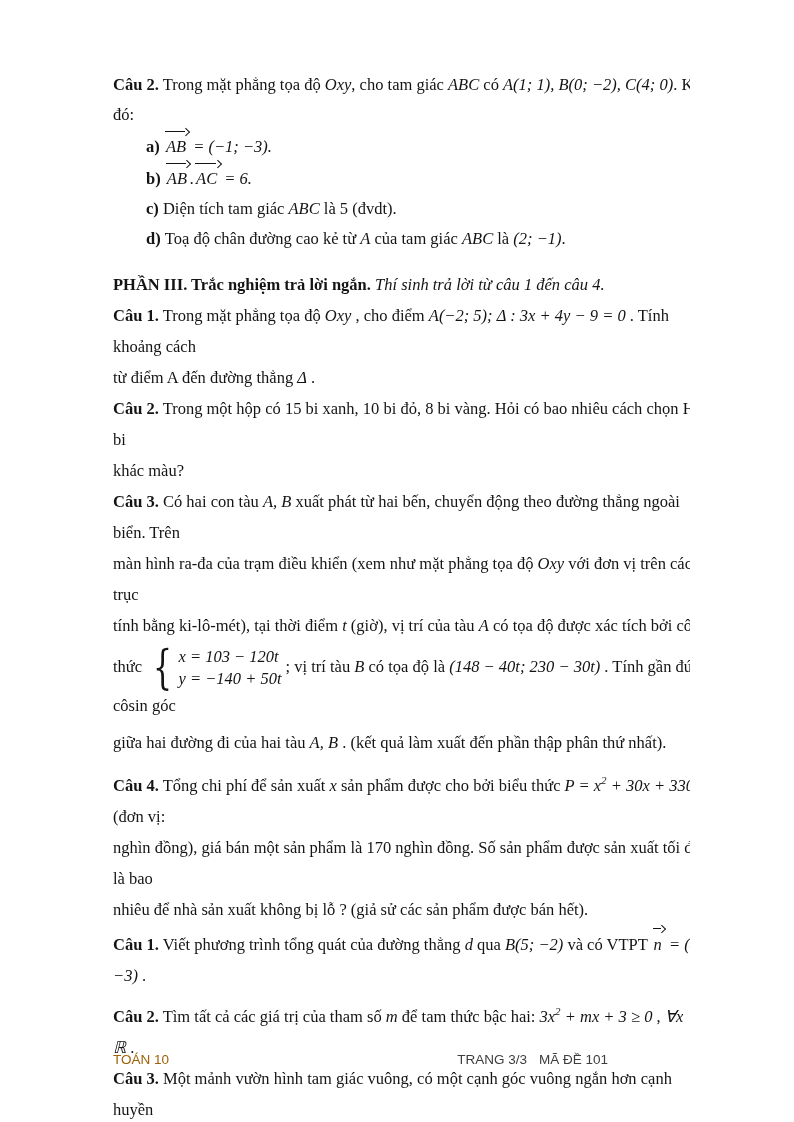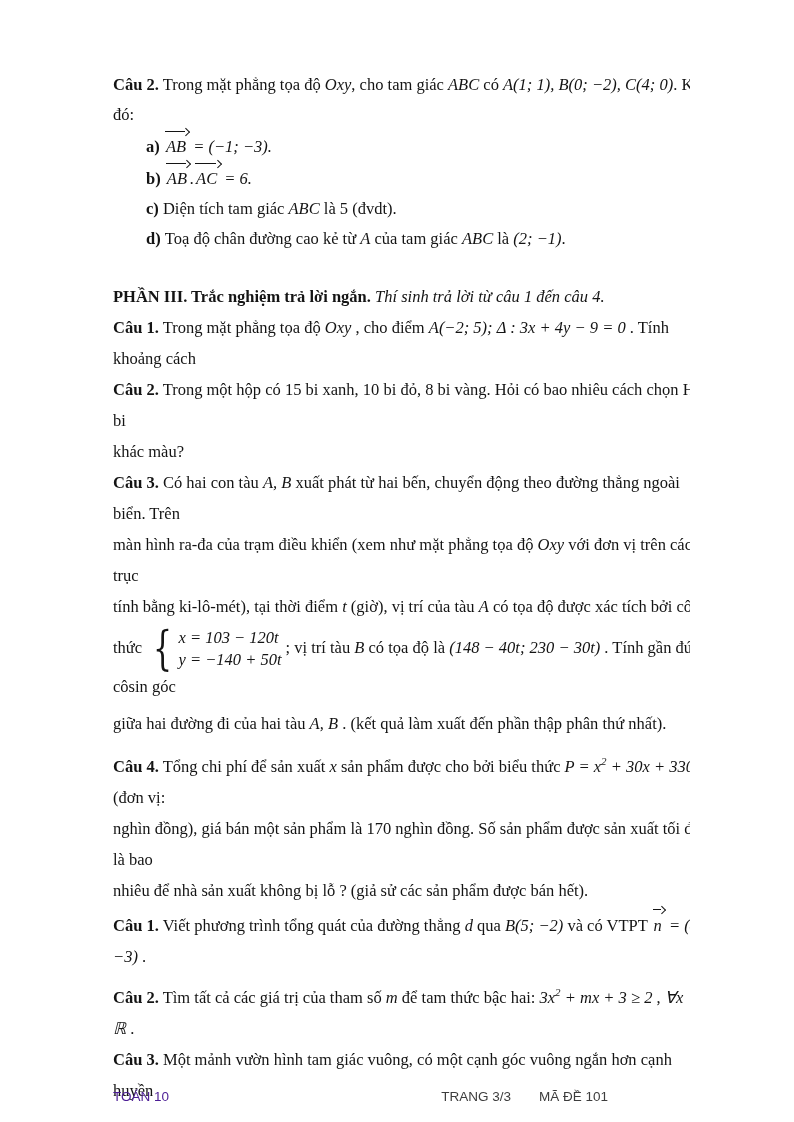--- a/index.html
+++ b/index.html
@@ -11,54 +11,55 @@
   .i { font-style:italic; }
   .m { font-style:italic; font-family:"Liberation Serif", serif; }
   .sup { font-size:11px; vertical-align:7px; font-style:italic; }
   
   .vec { position:relative; display:inline-block; font-style:italic; padding:2px 3px 0 2px; }
   .vec::before { content:""; position:absolute; left:1px; right:4px; top:1px; border-top:1.3px solid #141414; }
   .vec::after { content:""; position:absolute; right:0; top:-1.3px; width:4.6px; height:4.6px;
                 border-top:1.3px solid #141414; border-right:1.3px solid #141414; transform:rotate(45deg); }
   
   .part2 .item { padding-left:33px; }
-  .h3 { margin-top:27px; }
+  .h3 { margin-top:15px; }
   .part3 p, .part4 p { line-height:31px; }
   .q4block { margin-top:7px; }
   .sysline { line-height:22px; margin:5px 0 6px 0; }
   .sys { display:inline-flex; align-items:center; vertical-align:middle; margin:0 4px 0 2px; }
   .sys .brace { font-family:"DejaVu Serif", serif; font-size:46px; font-weight:100; line-height:0.9;
                 transform:scaleX(0.65); transform-origin:center; margin-right:1px; }
   .sys .eqs { display:inline-flex; flex-direction:column; }
   .sys .eq { font-style:italic; font-size:16.5px; line-height:22px; white-space:nowrap; }
   .part4 { margin-top:2px; }
   .part4 .gap { margin-top:5px; }
   .footer { position:absolute; left:113px; right:82px; top:1052px; display:flex; justify-content:space-between;
             align-items:baseline; font-family:"Liberation Sans", sans-serif; font-size:13.5px; }
-  .footer .left { color:#4c1d95;margin-top:37px; }
-  .footer .right { display:flex; gap:28px; color:#3d3d3d; }
+  .footer .left { color:#a16207; }
+  .footer .right { display:flex; gap:12px; color:#3d3d3d; }
 </style>
 </head>
 <body>
 
 <div class="page">
   <div class="content">
 
     <div class="part2">
       <p><span class="b">Câu 2.</span><span> Trong mặt phẳng tọa độ </span><span class="m">Oxy</span><span>, cho tam giác </span><span class="m">ABC</span><span> có </span><span class="m">A(1; 1), B(0; −2), C(4; 0)</span><span>. Khi đó:</span></p>
       <p class="item"><span class="b">a) </span><span class="vec">AB</span><span class="m"> = (−1; −3).</span></p>
       <p class="item"><span class="b">b) </span><span class="vec">AB</span><span class="m">.</span><span class="vec">AC</span><span class="m"> = 6.</span></p>
       <p class="item"><span class="b">c) </span><span>Diện tích tam giác </span><span class="m">ABC</span><span> là 5 (đvdt).</span></p>
       <p class="item"><span class="b">d) </span><span>Toạ độ chân đường cao kẻ từ </span><span class="m">A</span><span> của tam giác </span><span class="m">ABC</span><span> là </span><span class="m">(2; −1)</span><span>.</span></p>
     </div>
 
     <div class="part3">
       <p class="h3"><span class="b">PHẦN III. Trắc nghiệm trả lời ngắn.</span><span class="i"> Thí sinh trả lời từ câu 1 đến câu 4.</span></p>
 
       <p><span class="b">Câu 1.</span><span> Trong mặt phẳng tọa độ </span><span class="m">Oxy</span><span> , cho điểm </span><span class="m">A(−2; 5); Δ : 3x + 4y − 9 = 0</span><span> . Tính khoảng cách</span></p>
+      <p><span>từ điểm A đến đường thẳng </span><span class="m">Δ</span><span> .</span></p>
 
       <p><span class="b">Câu 2.</span><span> Trong một hộp có 15 bi xanh, 10 bi đỏ, 8 bi vàng. Hỏi có bao nhiêu cách chọn Hai bi</span></p>
       <p><span>khác màu?</span></p>
 
       <p><span class="b">Câu 3.</span><span> Có hai con tàu </span><span class="m">A, B</span><span> xuất phát từ hai bến, chuyển động theo đường thẳng ngoài biển. Trên</span></p>
       <p><span>màn hình ra-đa của trạm điều khiển (xem như mặt phẳng tọa độ </span><span class="m">Oxy</span><span> với đơn vị trên các trục</span></p>
       <p><span>tính bằng ki-lô-mét), tại thời điểm </span><span class="m">t</span><span> (giờ), vị trí của tàu </span><span class="m">A</span><span> có tọa độ được xác tích bởi công</span></p>
 
       <p class="sysline"><span>thức </span><span class="sys">
             <span class="brace">{</span>
@@ -72,21 +73,21 @@
 
       <p class="q4block"><span class="b">Câu 4.</span><span> Tổng chi phí để sản xuất </span><span class="m">x</span><span> sản phẩm được cho bởi biểu thức </span><span class="m">P = x</span><span class="sup">2</span><span class="m"> + 30x + 3300</span><span> (đơn vị:</span></p>
       <p><span>nghìn đồng),  giá bán một sản phẩm là 170 nghìn đồng. Số sản phẩm được sản xuất tối đa là bao</span></p>
       <p><span>nhiêu để nhà sản xuất không bị lỗ ? (giả sử các sản phẩm được bán hết).</span></p>
     </div>
 
     <div class="part4">
 
       <p><span class="b">Câu 1.</span><span> Viết phương trình tổng quát của đường thẳng </span><span class="m">d</span><span> qua </span><span class="m">B(5; −2)</span><span> và có VTPT </span><span class="vec">n</span><span class="m"> = (4; −3)</span><span> .</span></p>
 
-      <p class="gap"><span class="b">Câu 2.</span><span> Tìm tất cả các giá trị của tham số </span><span class="m">m</span><span> để tam thức bậc hai: </span><span class="m">3x</span><span class="sup">2</span><span class="m"> + mx + 3 ≥ 2</span><span> , </span><span class="m">∀x ∈ ℝ</span><span> .</span></p>
+      <p class="gap"><span class="b">Câu 2.</span><span> Tìm tất cả các giá trị của tham số </span><span class="m">m</span><span> để tam thức bậc hai: </span><span class="m">3x</span><span class="sup">2</span><span class="m"> + mx + 3 ≥ 0</span><span> , </span><span class="m">∀x ∈ ℝ</span><span> .</span></p>
 
       <p><span class="b">Câu 3.</span><span> Một mảnh vườn hình tam giác vuông, có một cạnh góc vuông ngắn hơn cạnh huyền </span></p>
 
     </div>
 
   </div>
 
   <div class="footer">
     <span class="left">TOÁN 10</span>
     <span class="right">

